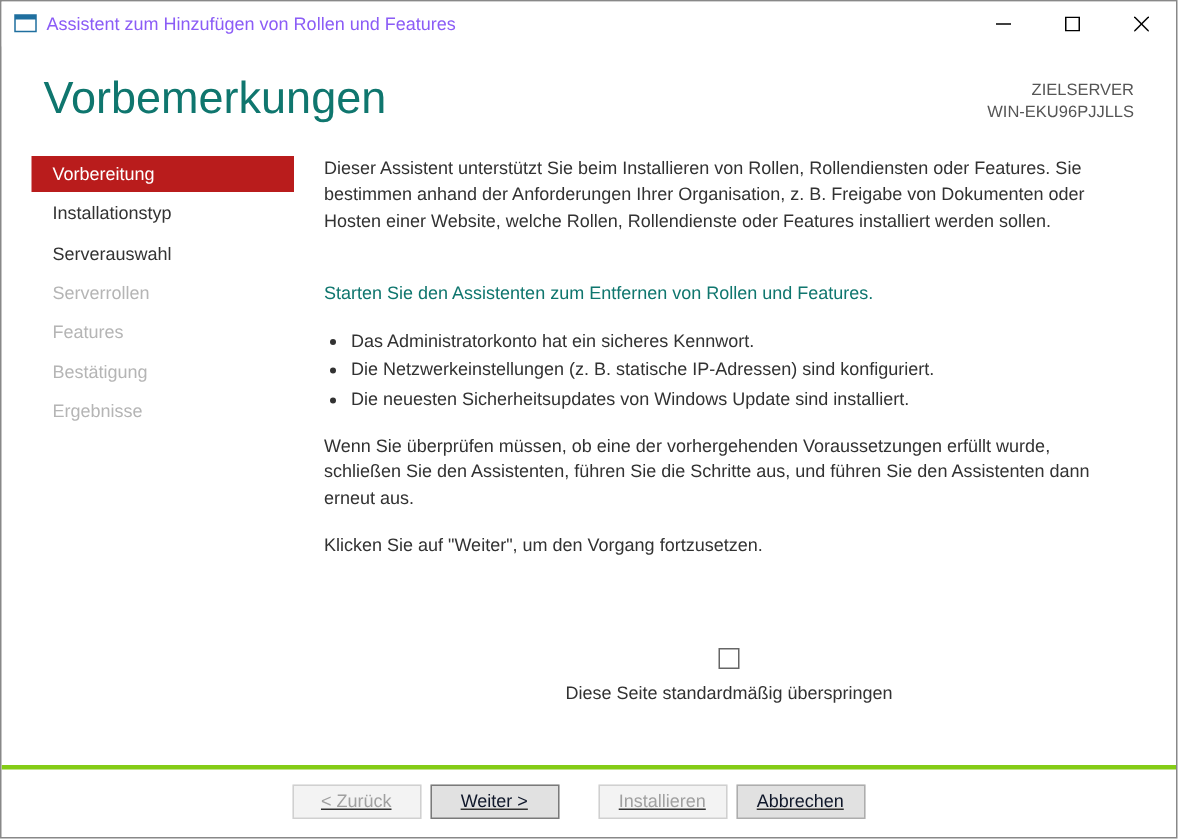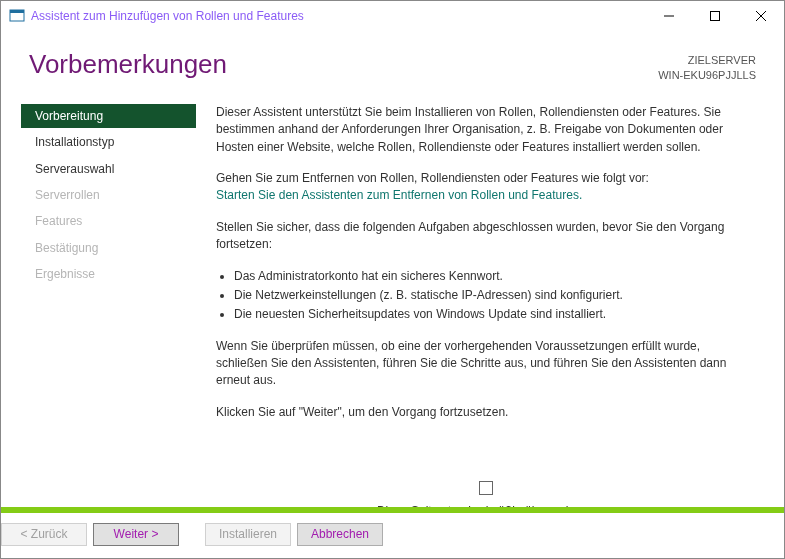--- a/index.html
+++ b/index.html
@@ -47,22 +47,22 @@
 
   
   .header {
     padding: 18px 28px 18px 28px;
     display: flex;
     align-items: flex-start;
   }
   .header h1 {
     margin: 0;
     font-weight: 300;
-    font-size: 26px;
-    color: #701a75;
+    font-size: 30px;
+    color: #0f766e;
     flex: 1;
   }
   .header .target {
     text-align: right;
     font-size: 11px;
     color: #555;
     line-height: 1.4;
     padding-top: 4px;
   }
 
@@ -81,21 +81,21 @@
   }
   .nav-item {
     padding: 5px 12px 5px 14px;
     font-size: 12px;
     color: #333;
     cursor: pointer;
     margin-bottom: 2px;
     line-height: 1.2;
   }
   .nav-item.selected {
-    background: #14532d;
+    background: #b91c1c;
     color: #fff;
   }
   .nav-item.disabled {
     color: #b5b5b5;
     cursor: default;
   }
 
   .content {
     flex: 1;
     padding: 2px 28px 0 20px;
@@ -118,33 +118,34 @@
   }
   .checkbox {
     width: 14px; height: 14px;
     border: 1px solid #666;
     background: #fff;
     display:inline-block;
   }
 
   
   .footer {
-    border-top: 6px solid #84cc16;
+    border-top: 3px solid #84cc16;
     padding: 10px 14px 12px 0;
     display: flex;
-    justify-content: flex-start;
+    justify-content: center;
     gap: 6px;
+    text-decoration: underline;
   }
   .btn {
     min-width: 86px;
     height: 23px;
     border: 1px solid #adadad;
     background: #e1e1e1;
     font-size: 12px;
-    color: #a21caf;
+    color: #0f172a;
     padding: 0 10px;
     cursor: pointer;
     line-height: 21px;
     text-align: center;
   }
   .btn.disabled {
     color: #a0a0a0;
     border-color: #d0d0d0;
     background: #f3f3f3;
     cursor: default;
@@ -200,24 +201,23 @@
       <div class="nav-item">Serverauswahl</div>
       <div class="nav-item disabled">Serverrollen</div>
       <div class="nav-item disabled">Features</div>
       <div class="nav-item disabled">Bestätigung</div>
       <div class="nav-item disabled">Ergebnisse</div>
     </div>
 
   <div class="content">
     <p>Dieser Assistent unterstützt Sie beim Installieren von Rollen, Rollendiensten oder Features. Sie bestimmen anhand der Anforderungen Ihrer Organisation, z. B. Freigabe von Dokumenten oder Hosten einer Website, welche Rollen, Rollendienste oder Features installiert werden sollen.</p>
     <p>
-      <span>Gehen Sie zum Entfernen von Rollen, Rollendiensten oder Features wie folgt vor:</span><br>
+      <br>
       <a class="link">Starten Sie den Assistenten zum Entfernen von Rollen und Features.</a>
     </p>
-    <p>Stellen Sie sicher, dass die folgenden Aufgaben abgeschlossen wurden, bevor Sie den Vorgang fortsetzen:</p>
     <ul id="bullets">
         <li>Das Administratorkonto hat ein sicheres Kennwort.</li>
         <li>Die Netzwerkeinstellungen (z. B. statische IP-Adressen) sind konfiguriert.</li>
         <li>Die neuesten Sicherheitsupdates von Windows Update sind installiert.</li>
       </ul>
     <p>Wenn Sie überprüfen müssen, ob eine der vorhergehenden Voraussetzungen erfüllt wurde, schließen Sie den Assistenten, führen Sie die Schritte aus, und führen Sie den Assistenten dann erneut aus.</p>
     <p>Klicken Sie auf "Weiter", um den Vorgang fortzusetzen.</p>
 
     <div class="skip-row">
       <span class="checkbox"></span>

